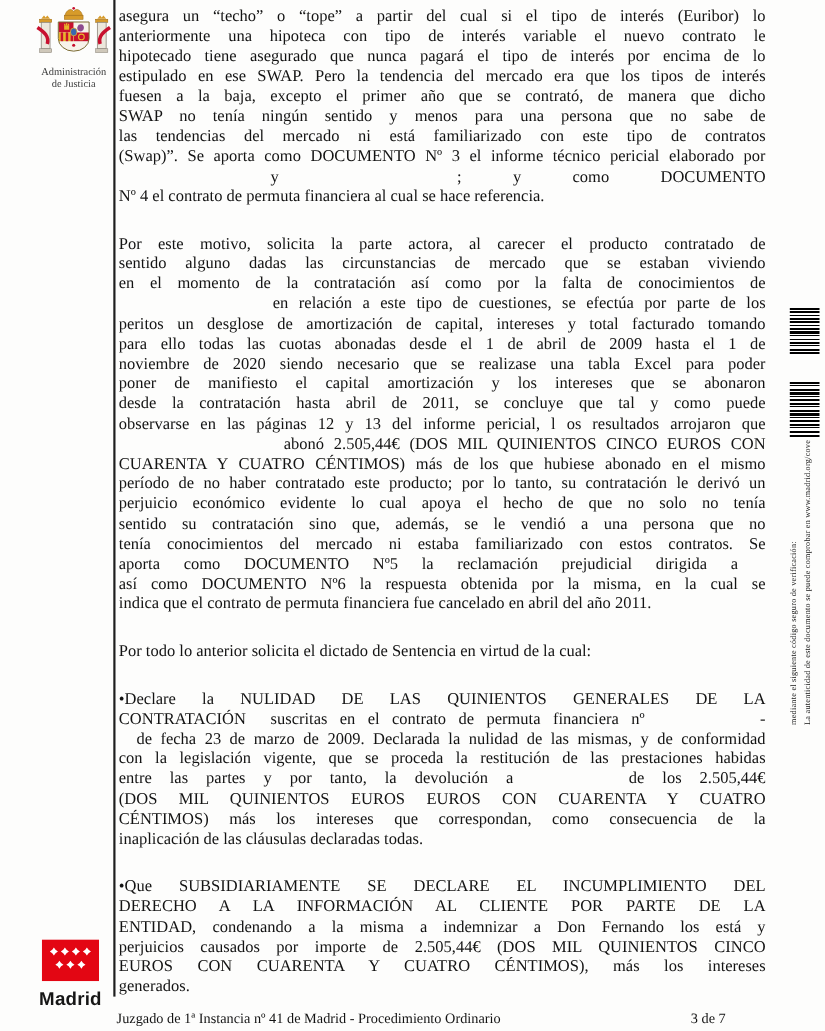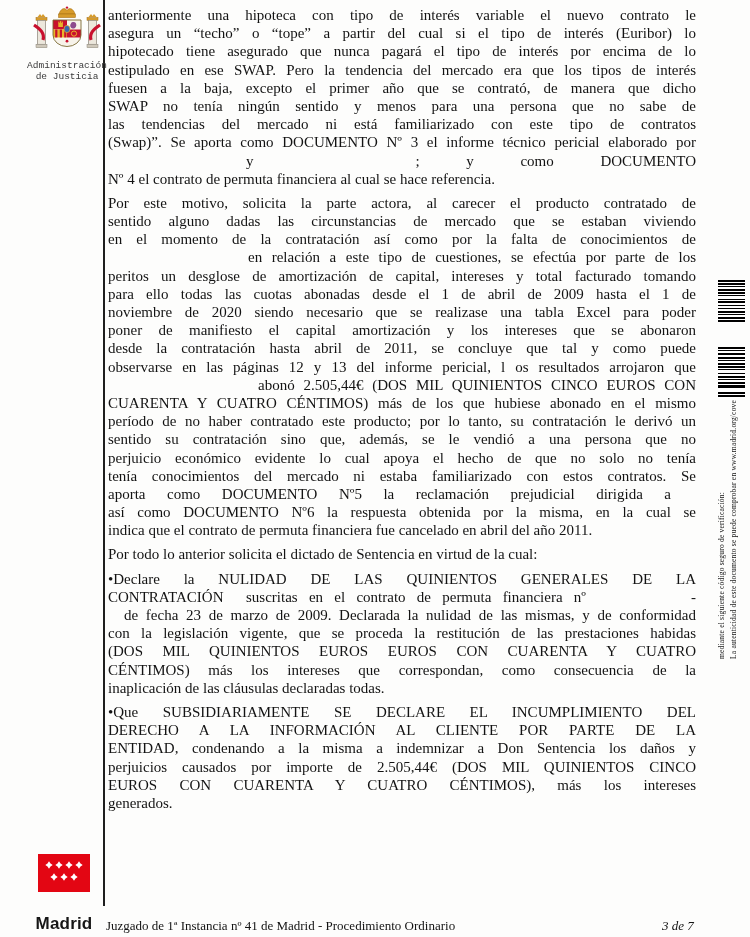--- a/index.html
+++ b/index.html
@@ -6,52 +6,52 @@
   body {
     width:750px; height:937px; position:relative; overflow:hidden;
     background:#fdfdfc; color:#131313;
     font-family:"Liberation Serif","DejaVu Serif",serif;
   }
   
   #left-rule { position:absolute; left:103px; top:0; width:1.6px; height:906px; background:#1e1e1e; }
 
   
   #document-body { position:absolute; left:108px; top:6px; width:588px; font-size:15px; }
-  .para + .para { margin-top:6px; }
+  .para + .para { margin-top:25px; }
   .line { line-height:18.2px; height:18.2px; overflow:hidden; white-space:normal; }
   .line.j { text-align:justify; text-align-last:justify; text-justify:inter-word; }
   .gap { display:inline-block; height:1px; vertical-align:baseline; }
 
   
   #emblem-box { position:absolute; left:16px; top:5px; width:102px; text-align:center; }
-  #emblem-caption { font-family:Liberation Mono, monospace; font-size:9.5px; line-height:11px; color:#3a3a3a; margin-top:1px; }
+  #emblem-caption { font-family:Liberation Serif, serif; font-size:9.5px; line-height:11px; color:#3a3a3a; margin-top:1px; }
 
   
   #madrid-box { position:absolute; left:30px; top:854px; width:68px; text-align:center; }
-  #madrid-label { font-family:"Liberation Sans","DejaVu Sans",sans-serif; font-weight:bold; font-size:17px; color:#161616; margin-top:18px; letter-spacing:0.2px; }
+  #madrid-label { font-family:"Liberation Sans","DejaVu Sans",sans-serif; font-weight:bold; font-size:17px; color:#161616; margin-top:2px; letter-spacing:0.2px; }
 
   
   .barcode { position:absolute; left:718px; width:27px; }
   #barcode-1 { top:280px; height:43px;
     background:repeating-linear-gradient(to bottom,#000 0 1.5px,#fff 1.5px 2.6px,#000 2.6px 4.6px,#fff 4.6px 6.1px,#000 6.1px 6.9px,#fff 6.9px 9.3px);
   }
   #barcode-2 { top:347px; height:51px;
     background:repeating-linear-gradient(to bottom,#000 0 2.1px,#fff 2.1px 3.2px,#000 3.2px 4px,#fff 4px 6.4px,#000 6.4px 8.2px,#fff 8.2px 9.6px);
   }
   .side-rot {
     position:absolute; transform-origin:0 0; transform:rotate(-90deg);
     font-size:7.5px; letter-spacing:0.2px; white-space:nowrap; color:#121212;
     font-family:"Liberation Serif","DejaVu Serif",serif;
   }
   #side-line1 { left:729px; top:659px; }
   #side-line2 { left:717px; top:659px; }
 
   
   #footer-left  { position:absolute; left:106px; top:918px; font-size:13px; }
-  #footer-right { position:absolute; left:662px; top:918px; font-size:13px;font-style:italic; }
+  #footer-right { position:absolute; left:628px; top:918px; font-size:13px; }
 </style>
 </head>
 <body>
 
 <div id="left-rule"></div>
 
 <div id="emblem-box">
   <svg width="74" height="50" viewBox="0 0 74 50">
     <defs>
       <clipPath id="sc">
@@ -96,22 +96,22 @@
     <path d="M23 15 H51 V30 A14 11.5 0 0 1 23 30 Z" fill="none" stroke="#7a6a33" stroke-width="0.9"></path>
   </svg>
   <div id="emblem-caption">
     <div>Administración</div>
     <div>de Justicia</div>
   </div>
 </div>
 
 <div id="document-body">
     <div class="para">
+      <div class="line j">asegura un “techo” o “tope” a partir del cual si el tipo de interés (Euribor) lo</div>
       <div class="line j">anteriormente una hipoteca con tipo de interés variable el nuevo contrato le</div>
-      <div class="line j">asegura un “techo” o “tope” a partir del cual si el tipo de interés (Euribor) lo</div>
       <div class="line j">hipotecado tiene asegurado que nunca pagará el tipo de interés por encima de lo</div>
       <div class="line j">estipulado en ese SWAP. Pero la tendencia del mercado era que los tipos de interés</div>
       <div class="line j">fuesen a la baja, excepto el primer año que se contrató, de manera que dicho</div>
       <div class="line j">SWAP no tenía ningún sentido y menos para una persona que no sabe de</div>
       <div class="line j">las tendencias del mercado ni está familiarizado con este tipo de contratos</div>
       <div class="line j">(Swap)”. Se aporta como DOCUMENTO Nº 3 el informe técnico pericial elaborado por</div>
       <div class="line j"><span class="gap" style="width: 138px;"></span>y<span class="gap" style="width: 162px;"></span>; y como DOCUMENTO</div>
       <div class="line">Nº 4 el contrato de permuta financiera al cual se hace referencia.</div>
     </div>
     <div class="para">
@@ -121,43 +121,44 @@
       <div class="line j"><span class="gap" style="width: 140px;"></span>en relación a este tipo de cuestiones, se efectúa por parte de los</div>
       <div class="line j">peritos un desglose de amortización de capital, intereses y total facturado tomando</div>
       <div class="line j">para ello todas las cuotas abonadas desde el 1 de abril de 2009 hasta el 1 de</div>
       <div class="line j">noviembre de 2020 siendo necesario que se realizase una tabla Excel para poder</div>
       <div class="line j">poner de manifiesto el capital amortización y los intereses que se abonaron</div>
       <div class="line j">desde la contratación hasta abril de 2011, se concluye que tal y como puede</div>
       <div class="line j">observarse en las páginas 12 y 13 del informe pericial, l os resultados arrojaron que</div>
       <div class="line j"><span class="gap" style="width: 150px;"></span>abonó 2.505,44€ (DOS MIL QUINIENTOS CINCO EUROS CON</div>
       <div class="line j">CUARENTA Y CUATRO CÉNTIMOS) más de los que hubiese abonado en el mismo</div>
       <div class="line j">período de no haber contratado este producto; por lo tanto, su contratación le derivó un</div>
+      <div class="line j">perjuicio económico evidente lo cual apoya el hecho de que no solo no tenía</div>
       <div class="line j">sentido su contratación sino que, además, se le vendió a una persona que no</div>
-      <div class="line j">perjuicio económico evidente lo cual apoya el hecho de que no solo no tenía</div>
       <div class="line j">tenía conocimientos del mercado ni estaba familiarizado con estos contratos. Se</div>
       <div class="line j">aporta como DOCUMENTO Nº5 la reclamación prejudicial dirigida a<span class="gap" style="width: 25px;"></span></div>
       <div class="line j">así como DOCUMENTO Nº6 la respuesta obtenida por la misma, en la cual se</div>
       <div class="line">indica que el contrato de permuta financiera fue cancelado en abril del año 2011.</div>
     </div>
     <div class="para">
       <div class="line">Por todo lo anterior solicita el dictado de Sentencia en virtud de la cual:</div>
     </div>
     <div class="para">
       <div class="line j">•Declare la NULIDAD DE LAS QUINIENTOS GENERALES DE LA</div>
       <div class="line j">CONTRATACIÓN&nbsp; suscritas en el contrato de permuta financiera nº<span class="gap" style="width: 105px;"></span>-</div>
       <div class="line j"><span class="gap" style="width: 16px;"></span>de fecha 23 de marzo de 2009. Declarada la nulidad de las mismas, y de conformidad</div>
       <div class="line j">con la legislación vigente, que se proceda la restitución de las prestaciones habidas</div>
+      <div class="line j">entre las partes y por tanto, la devolución a<span class="gap" style="width: 105px;"></span>de los 2.505,44€</div>
       <div class="line j">(DOS MIL QUINIENTOS EUROS EUROS CON CUARENTA Y CUATRO</div>
       <div class="line j">CÉNTIMOS) más los intereses que correspondan, como consecuencia de la</div>
       <div class="line">inaplicación de las cláusulas declaradas todas.</div>
     </div>
     <div class="para">
       <div class="line j">•Que SUBSIDIARIAMENTE SE DECLARE EL INCUMPLIMIENTO DEL</div>
       <div class="line j">DERECHO A LA INFORMACIÓN AL CLIENTE POR PARTE DE LA</div>
-      <div class="line j">ENTIDAD, condenando a la misma a indemnizar a Don Sentencia los daños y</div>
+      <div class="line j">ENTIDAD, condenando a la misma a indemnizar a Don Fernando los está y</div>
       <div class="line j">perjuicios causados por importe de 2.505,44€ (DOS MIL QUINIENTOS CINCO</div>
       <div class="line j">EUROS CON CUARENTA Y CUATRO CÉNTIMOS), más los intereses</div>
       <div class="line">generados.</div>
     </div>
   </div>
 
 <div id="barcode-1" class="barcode"></div>
 <div id="barcode-2" class="barcode"></div>
 <span id="side-line1" class="side-rot">La autenticidad de este documento se puede comprobar en  www.madrid.org/cove</span>
 <span id="side-line2" class="side-rot">mediante el siguiente código seguro de verificación:</span>

